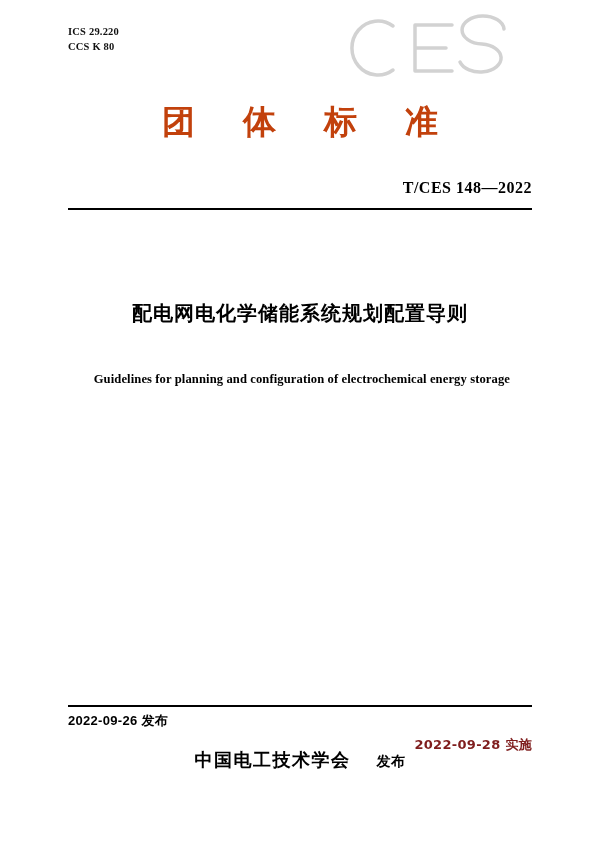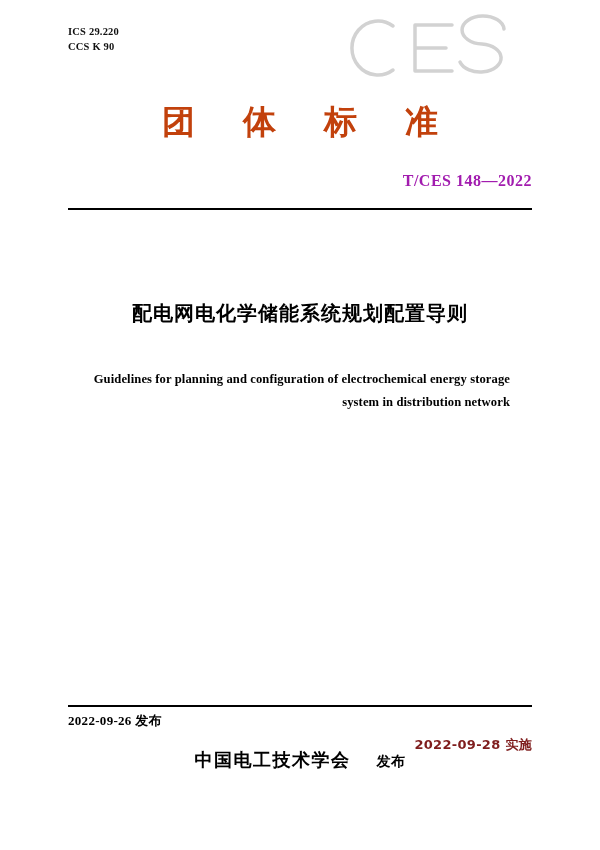--- a/index.html
+++ b/index.html
@@ -66,26 +66,26 @@
     font-weight: 700;
     letter-spacing: 48px;
     text-indent: 48px;
     color: #c2410c;
   }
 
   
   .std-no {
     position: absolute;
     right: 0;
-    top: 172px;
+    top: 179px;
     font-family: "Liberation Serif", serif;
     font-size: 16px;
     font-weight: 700;
     letter-spacing: 0.5px;
-    color: #a21caf;
+    color: #000000;
   }
 
   
   .rule-top {
     position: absolute;
     left: 0;
     top: 208px;
     width: 464px;
     height: 1.6px;
     background: #000;
@@ -125,21 +125,21 @@
     font-weight: 700;
     letter-spacing: 0.1px;
     color: #000;
   }
 
   
   .date-left {
     position: absolute;
     left: 0;
     top: 712px;
-    font-family: Liberation Serif, serif;
+    font-family: Liberation Sans, sans-serif;
     font-size: 13px;
     font-weight: 700;
     letter-spacing: 0.3px;
     color: #000;
     text-align: center;
   }
   .date-right {
     position: absolute;
     right: 0;
     top: 736px;
@@ -170,21 +170,21 @@
   }
 </style>
 </head>
 <body>
 
 <div class="page">
   <div class="content">
 
     <div class="codes">
       <div>ICS 29.220</div>
-      <div>CCS K 90</div>
+      <div>CCS K 80</div>
     </div>
 
     <div class="ces-logo">
       <svg width="200" height="74" viewBox="0 0 200 74" xmlns="http://www.w3.org/2000/svg" aria-hidden="true">
         <g fill="none" stroke="#d2d2d2" stroke-width="3.5">
 
           <path d="M57 16 A26 27 0 1 0 57 60" stroke-linecap="round"></path>
 
           <path d="M116 15 L79 15 L79 61 L116 61 M79 38 L110 38" stroke-linejoin="round" stroke-linecap="round"></path>
 
@@ -196,21 +196,20 @@
     <div class="tuanti">团体标准</div>
 
     <div class="std-no">T/CES  148—2022</div>
 
     <div class="rule-top"></div>
 
     <div class="title-cn">配电网电化学储能系统规划配置导则</div>
 
     <div class="title-en">
       <div>Guidelines for planning and configuration of electrochemical energy storage</div>
-      <div>system in distribution network</div>
     </div>
 
     <div class="rule-bottom"></div>
 
     <div class="date-left">2022-09-26 发布</div>
     <div class="date-right">2022-09-28 实施</div>
 
     <div class="publisher">
       <span>中国电工技术学会</span><span class="issuer">发布</span>
     </div>

